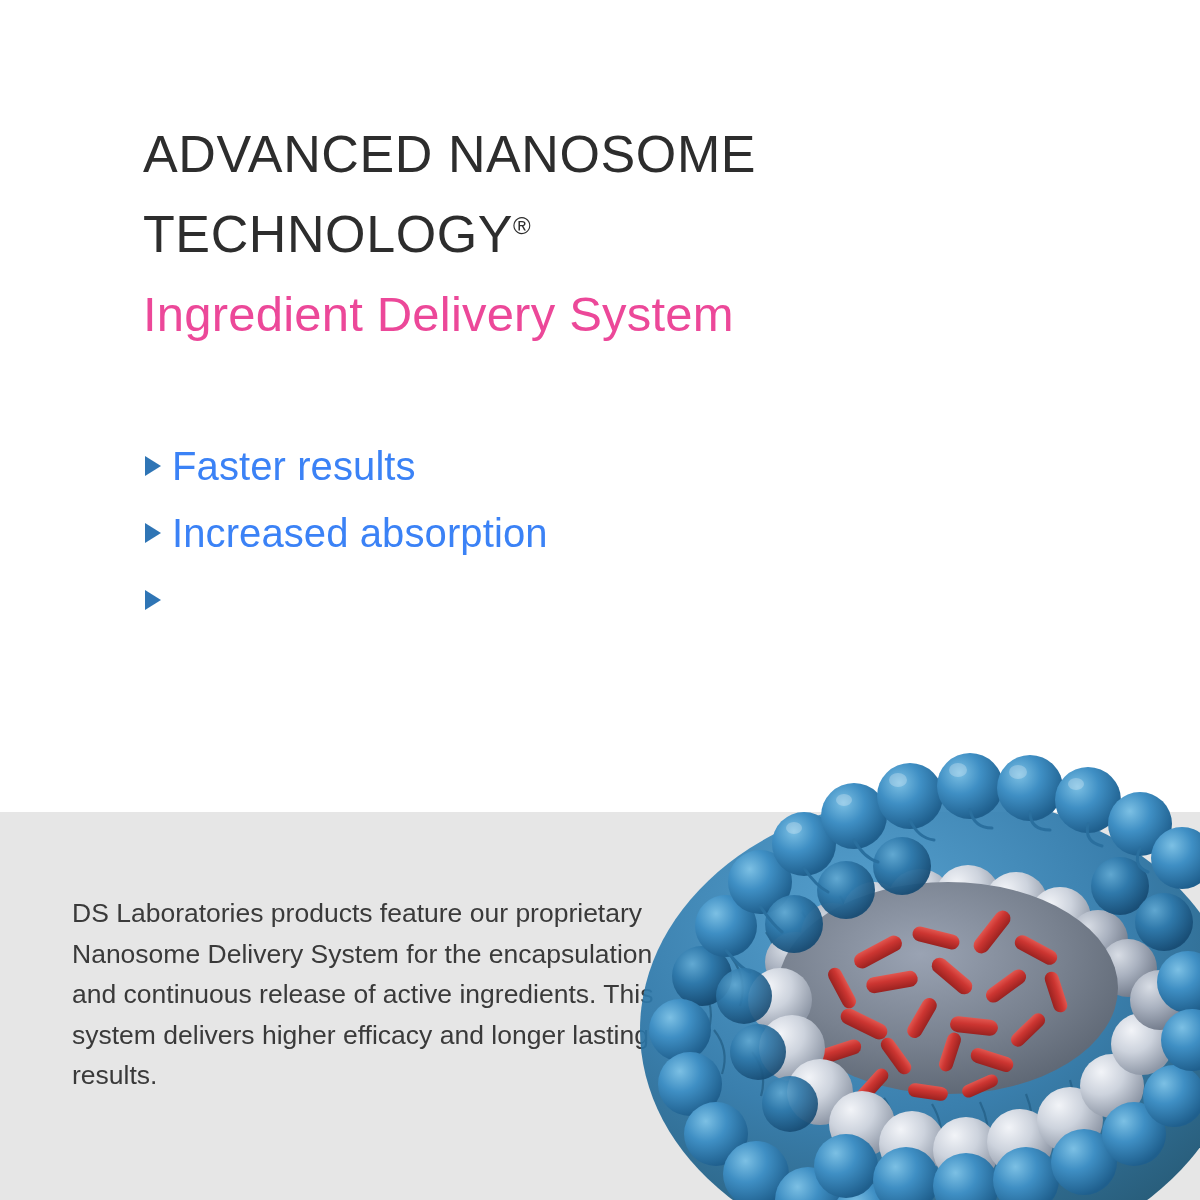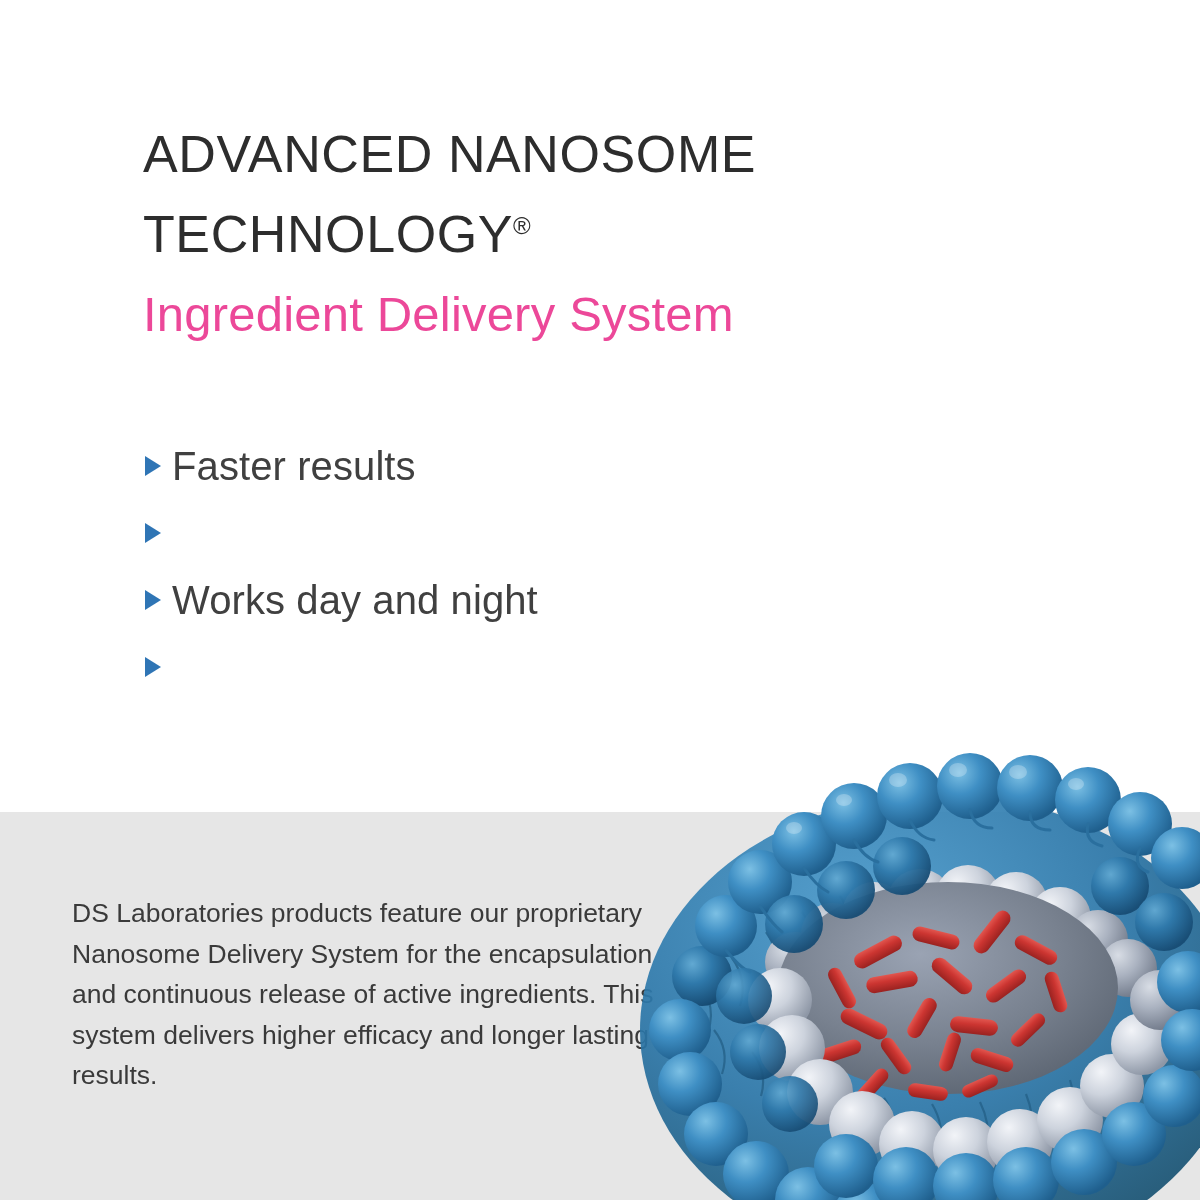--- a/index.html
+++ b/index.html
@@ -83,21 +83,21 @@
     justify-content: flex-start;
     margin-right: 7px;
   }
   .bullet-marker svg { display: block; }
   .benefit-label {
     font-family: "Liberation Sans", sans-serif;
     font-weight: 300;
     font-size: 40px;
     line-height: 48px;
     letter-spacing: 0.1px;
-    color: #404040;
+    color: #3b82f6;
     white-space: nowrap;
   }
 
   
   #description {
     position: absolute;
     left: 72px;
     top: 893px;
     width: 600px;
     margin: 0;
@@ -141,28 +141,21 @@
         </svg>
       </span>
       <span class="benefit-label">Faster results</span>
     </li>
     <li>
       <span class="bullet-marker">
         <svg width="20" height="24" viewBox="0 0 20 24" aria-hidden="true">
           <polygon points="2,2 18,12 2,22" fill="#2f75b5"></polygon>
         </svg>
       </span>
-    </li>
-    <li>
-      <span class="bullet-marker">
-        <svg width="20" height="24" viewBox="0 0 20 24" aria-hidden="true">
-          <polygon points="2,2 18,12 2,22" fill="#2f75b5"></polygon>
-        </svg>
-      </span>
-      <span class="benefit-label">Works day and night</span>
+      <span class="benefit-label">Increased absorption</span>
     </li>
     <li>
       <span class="bullet-marker">
         <svg width="20" height="24" viewBox="0 0 20 24" aria-hidden="true">
           <polygon points="2,2 18,12 2,22" fill="#2f75b5"></polygon>
         </svg>
       </span>
     </li>
   </ul>
 

